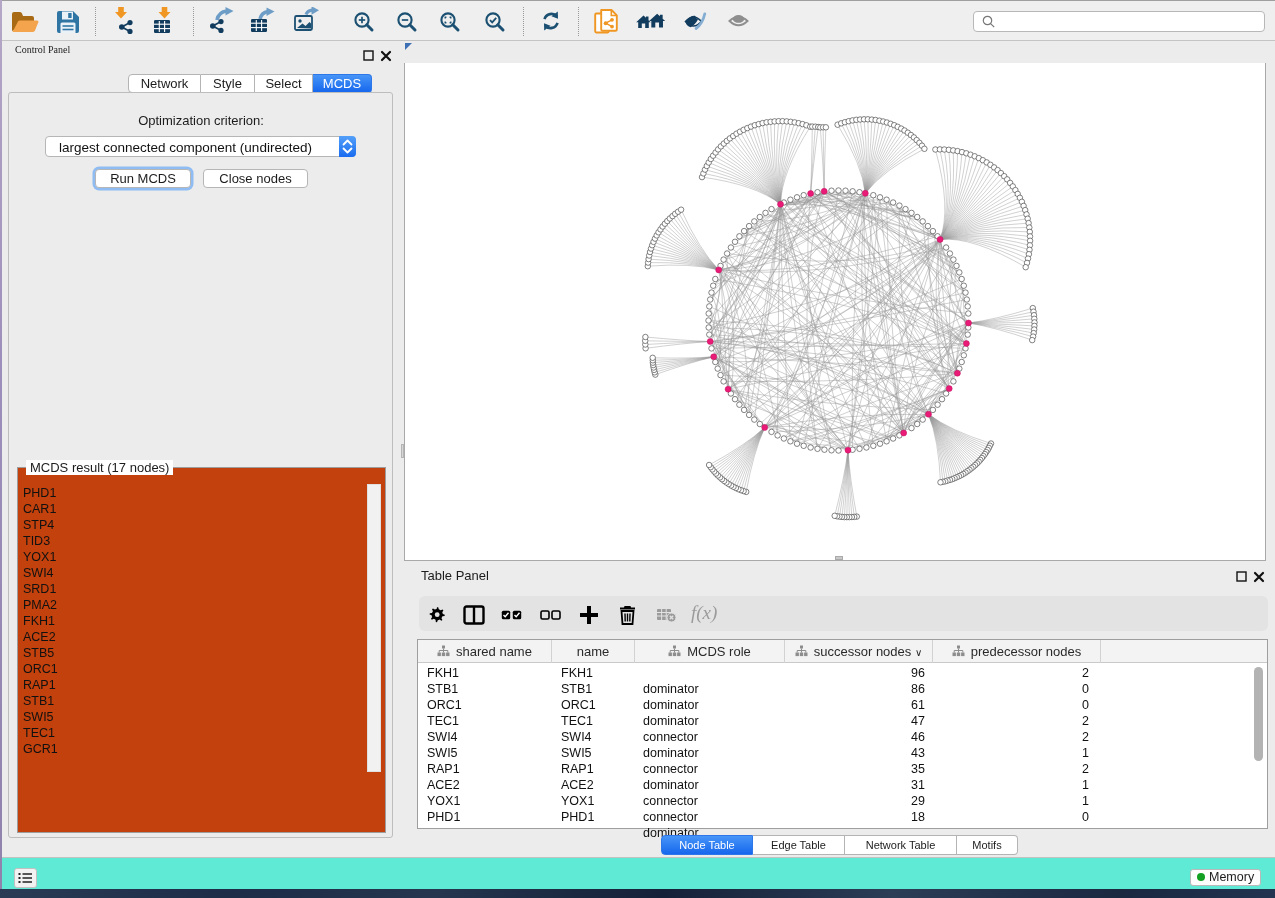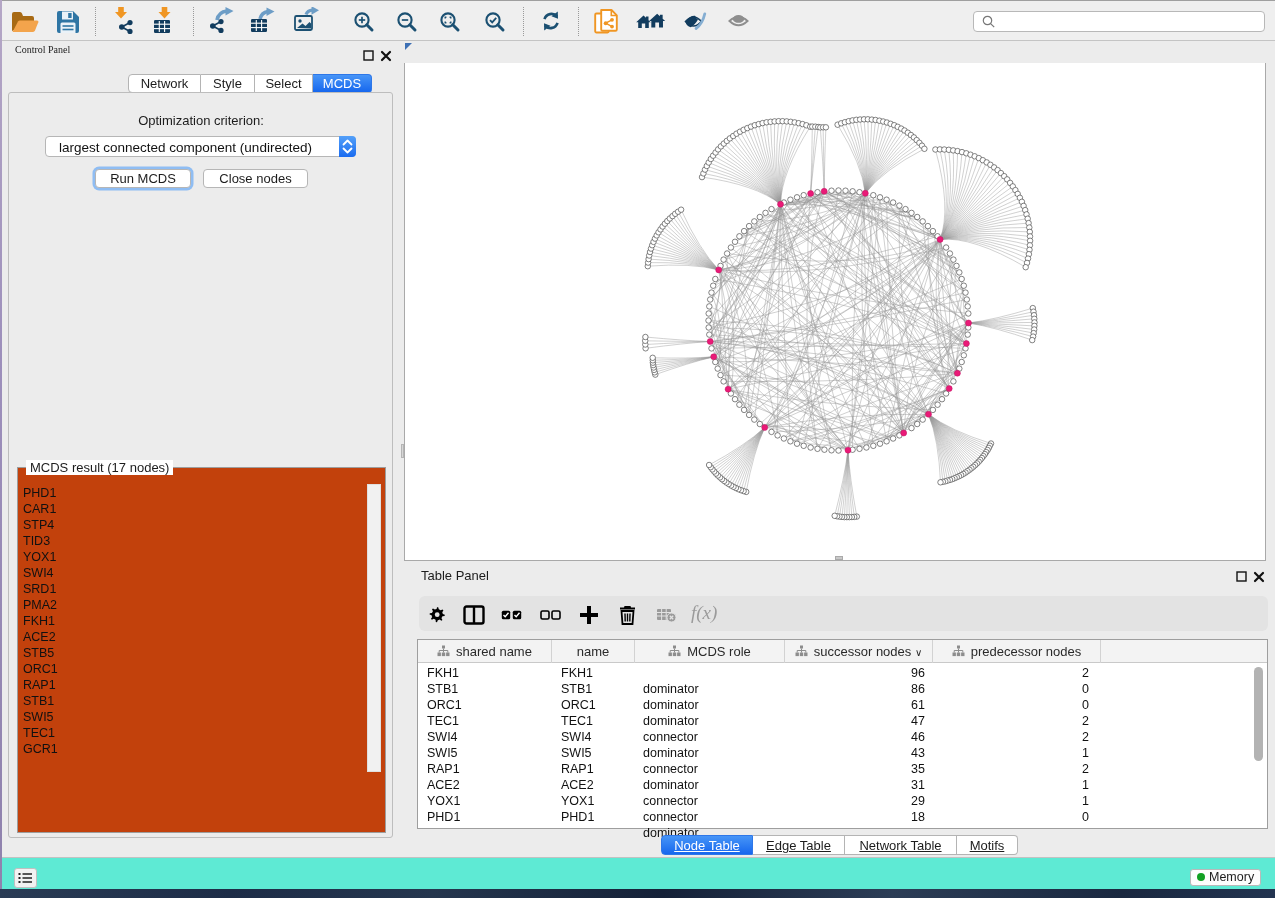--- a/index.html
+++ b/index.html
@@ -46,21 +46,21 @@
 #thead { position:absolute; left:0; top:0; width:849px; height:23px; background:#f3f3f3; border-bottom:1px solid #c9c9c9; font-size:13px; color:#2a2a2a; }
 .th { position:absolute; top:0; height:23px; line-height:23px; text-align:center; border-right:1px solid #d2d2d2; }
 .trow { position:absolute; font-size:12.5px; color:#111; height:16px; line-height:16px; width:849px; }
 .c1 { position:absolute; left:9px; }
 .c2 { position:absolute; left:143px; }
 .c3 { position:absolute; left:225px;margin-top:16px; }
 .c4 { position:absolute; left:367px; width:140px; text-align:right; }
 .c5 { position:absolute; left:515px; width:156px; text-align:right; }
 #tsb { position:absolute; right:4px; top:27px; width:9px; height:94px; background:#b3b3b3; border-radius:5px; }
 #tp-tabs { position:absolute; left:259px; top:270px; height:20px; }
-.btab { position:absolute; top:0; height:20px; background:#fff; border:1px solid #b4b4b4; font-size:13px; color:#1c1c1c; text-align:center; line-height:19px;text-decoration:underline; }
+.btab { position:absolute; top:0; height:20px; background:#fff; border:1px solid #b4b4b4; font-size:11px; color:#1c1c1c; text-align:center; line-height:19px; }
 .btab.sel { background:linear-gradient(180deg,#4795f7,#1667ee); color:#fff; border-color:#2e77e8; }
 
 #statusbar { position:absolute; left:0; top:857px; width:1275px; height:32px; background:#5eead4; border-top:1px solid #c2c2c2; }
 #panelbtn { position:absolute; left:14px; top:10px; width:23px; height:20px; border:1px solid #c0c0c0; border-radius:3px; background:#f2f2f2; }
 #membtn { position:absolute; left:1190px; top:11px; width:71px; height:17px; background:#fdfdfd; border:1px solid #b9b9b9; border-radius:3px; font-size:12.5px; color:#1c1c1c; line-height:15px; }
 </style>
 </head>
 <body>
 <div id="app"></div>
 <div id="wall"></div>

